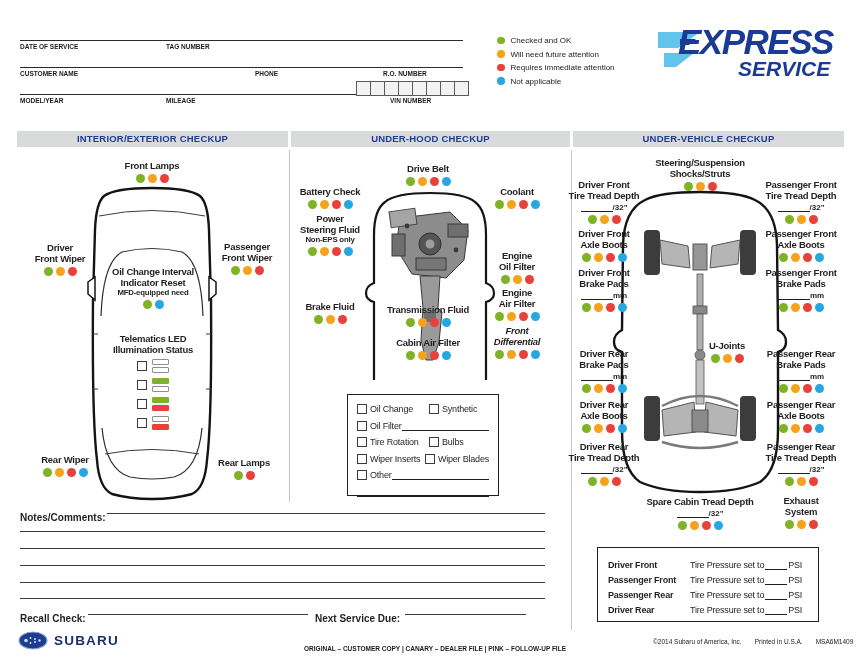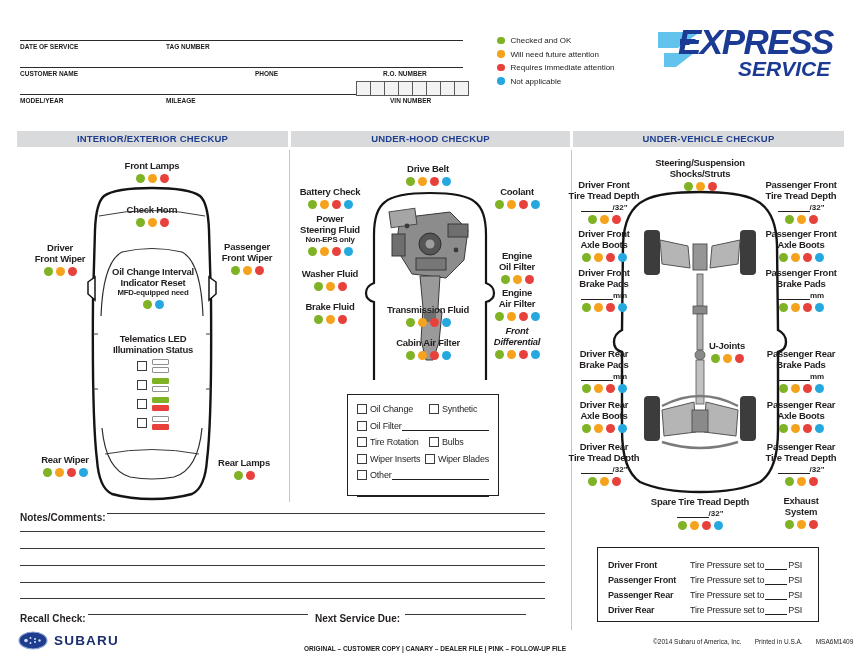--- a/index.html
+++ b/index.html
@@ -172,28 +172,20 @@
   </svg>
 
   <div class="cp" style="left:92px;top:160px;width:120px;">
     <div class="lbl">Front Lamps</div>
     <div class="dots">
         <span class="dot" style="background: rgb(127, 178, 36);"></span>
         <span class="dot" style="background: rgb(245, 163, 28);"></span>
         <span class="dot" style="background: rgb(232, 65, 60);"></span>
       </div>
   </div>
-  <div class="cp" style="left:92px;top:204px;width:120px;">
-    <div class="lbl">Check Horn</div>
-    <div class="dots">
-        <span class="dot" style="background: rgb(127, 178, 36);"></span>
-        <span class="dot" style="background: rgb(245, 163, 28);"></span>
-        <span class="dot" style="background: rgb(232, 65, 60);"></span>
-      </div>
-  </div>
   <div class="cp" style="left:15px;top:242px;width:90px;">
     <div class="lbl">Driver
 Front Wiper</div>
     <div class="dots">
         <span class="dot" style="background: rgb(127, 178, 36);"></span>
         <span class="dot" style="background: rgb(245, 163, 28);"></span>
         <span class="dot" style="background: rgb(232, 65, 60);"></span>
       </div>
   </div>
   <div class="cp" style="left:197px;top:241px;width:100px;">
@@ -287,28 +279,20 @@
     <div class="lbl">Power
 Steering Fluid</div>
     <div class="sub">Non-EPS only</div>
     <div class="dots">
         <span class="dot" style="background: rgb(127, 178, 36);"></span>
         <span class="dot" style="background: rgb(245, 163, 28);"></span>
         <span class="dot" style="background: rgb(232, 65, 60);"></span>
         <span class="dot" style="background: rgb(37, 168, 223);"></span>
       </div>
   </div>
-  <div class="cp" style="left:275px;top:268px;width:110px;">
-    <div class="lbl">Washer Fluid</div>
-    <div class="dots">
-        <span class="dot" style="background: rgb(127, 178, 36);"></span>
-        <span class="dot" style="background: rgb(245, 163, 28);"></span>
-        <span class="dot" style="background: rgb(232, 65, 60);"></span>
-      </div>
-  </div>
   <div class="cp" style="left:275px;top:301px;width:110px;">
     <div class="lbl">Brake Fluid</div>
     <div class="dots">
         <span class="dot" style="background: rgb(127, 178, 36);"></span>
         <span class="dot" style="background: rgb(245, 163, 28);"></span>
         <span class="dot" style="background: rgb(232, 65, 60);"></span>
       </div>
   </div>
   <div class="cp" style="left:467px;top:186px;width:100px;">
     <div class="lbl">Coolant</div>
@@ -576,21 +560,21 @@
         <span class="mline"></span>
         <span>/32"</span>
       </div>
     <div class="dots">
         <span class="dot" style="background: rgb(127, 178, 36);"></span>
         <span class="dot" style="background: rgb(245, 163, 28);"></span>
         <span class="dot" style="background: rgb(232, 65, 60);"></span>
       </div>
   </div>
   <div class="cp" style="left:615px;top:496px;width:170px;">
-    <div class="lbl">Spare Tire Tread Depth</div>
+    <div class="lbl">Spare Cabin Tread Depth</div>
     <div class="measure">
         <span class="mline"></span>
         <span>/32"</span>
       </div>
     <div class="dots">
         <span class="dot" style="background: rgb(127, 178, 36);"></span>
         <span class="dot" style="background: rgb(245, 163, 28);"></span>
         <span class="dot" style="background: rgb(232, 65, 60);"></span>
         <span class="dot" style="background: rgb(37, 168, 223);"></span>
       </div>

